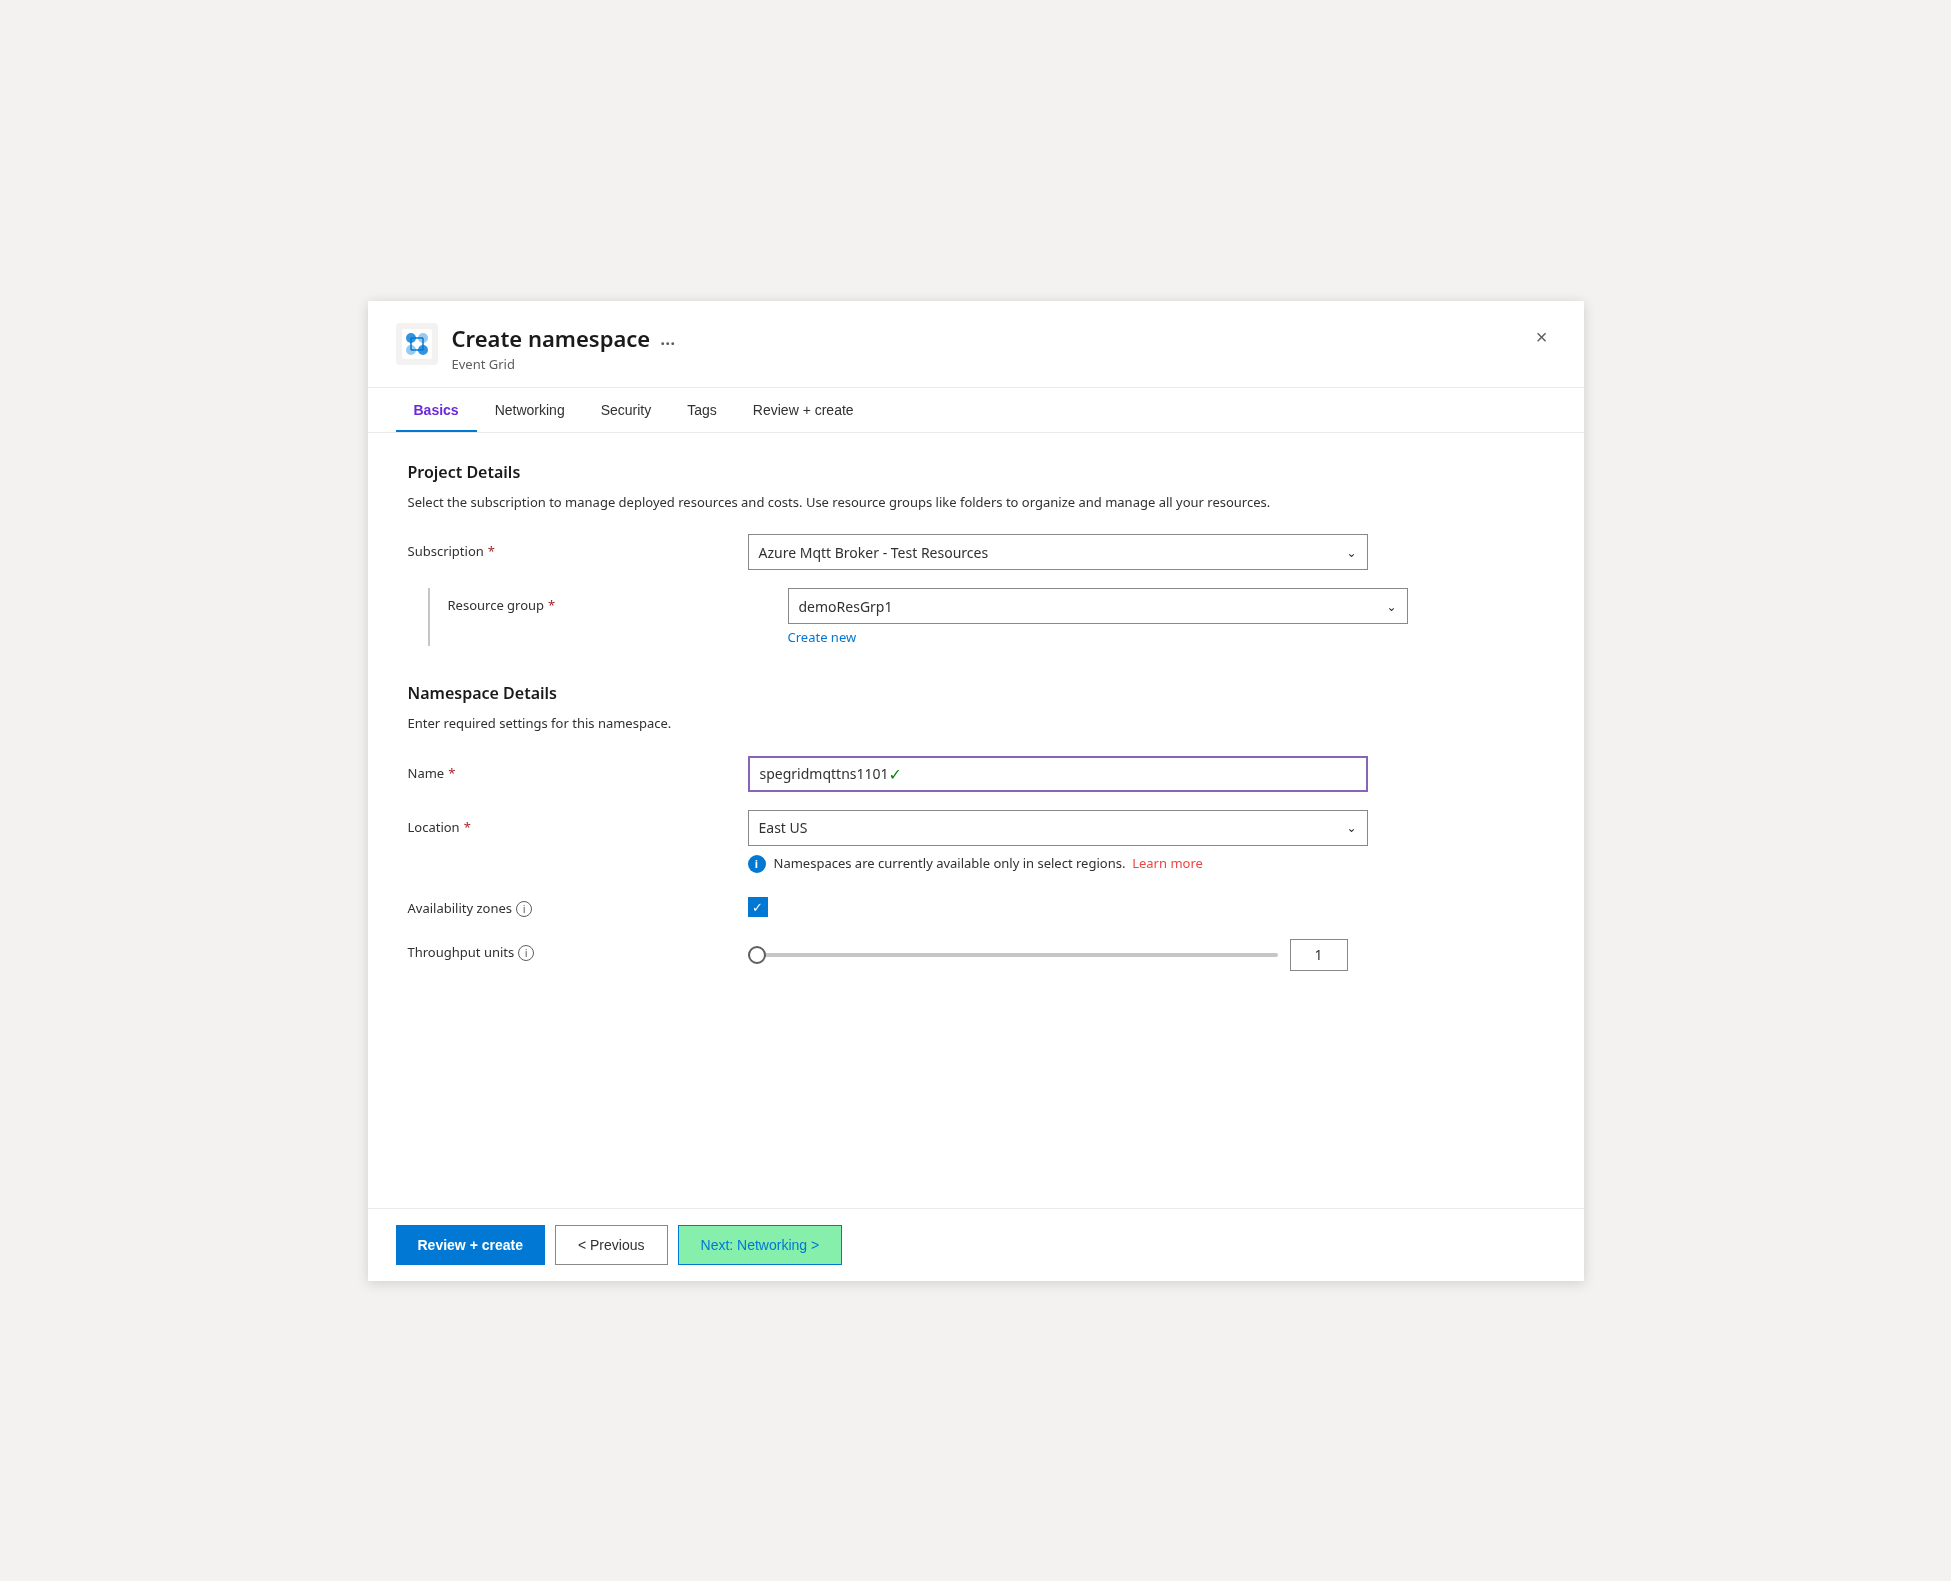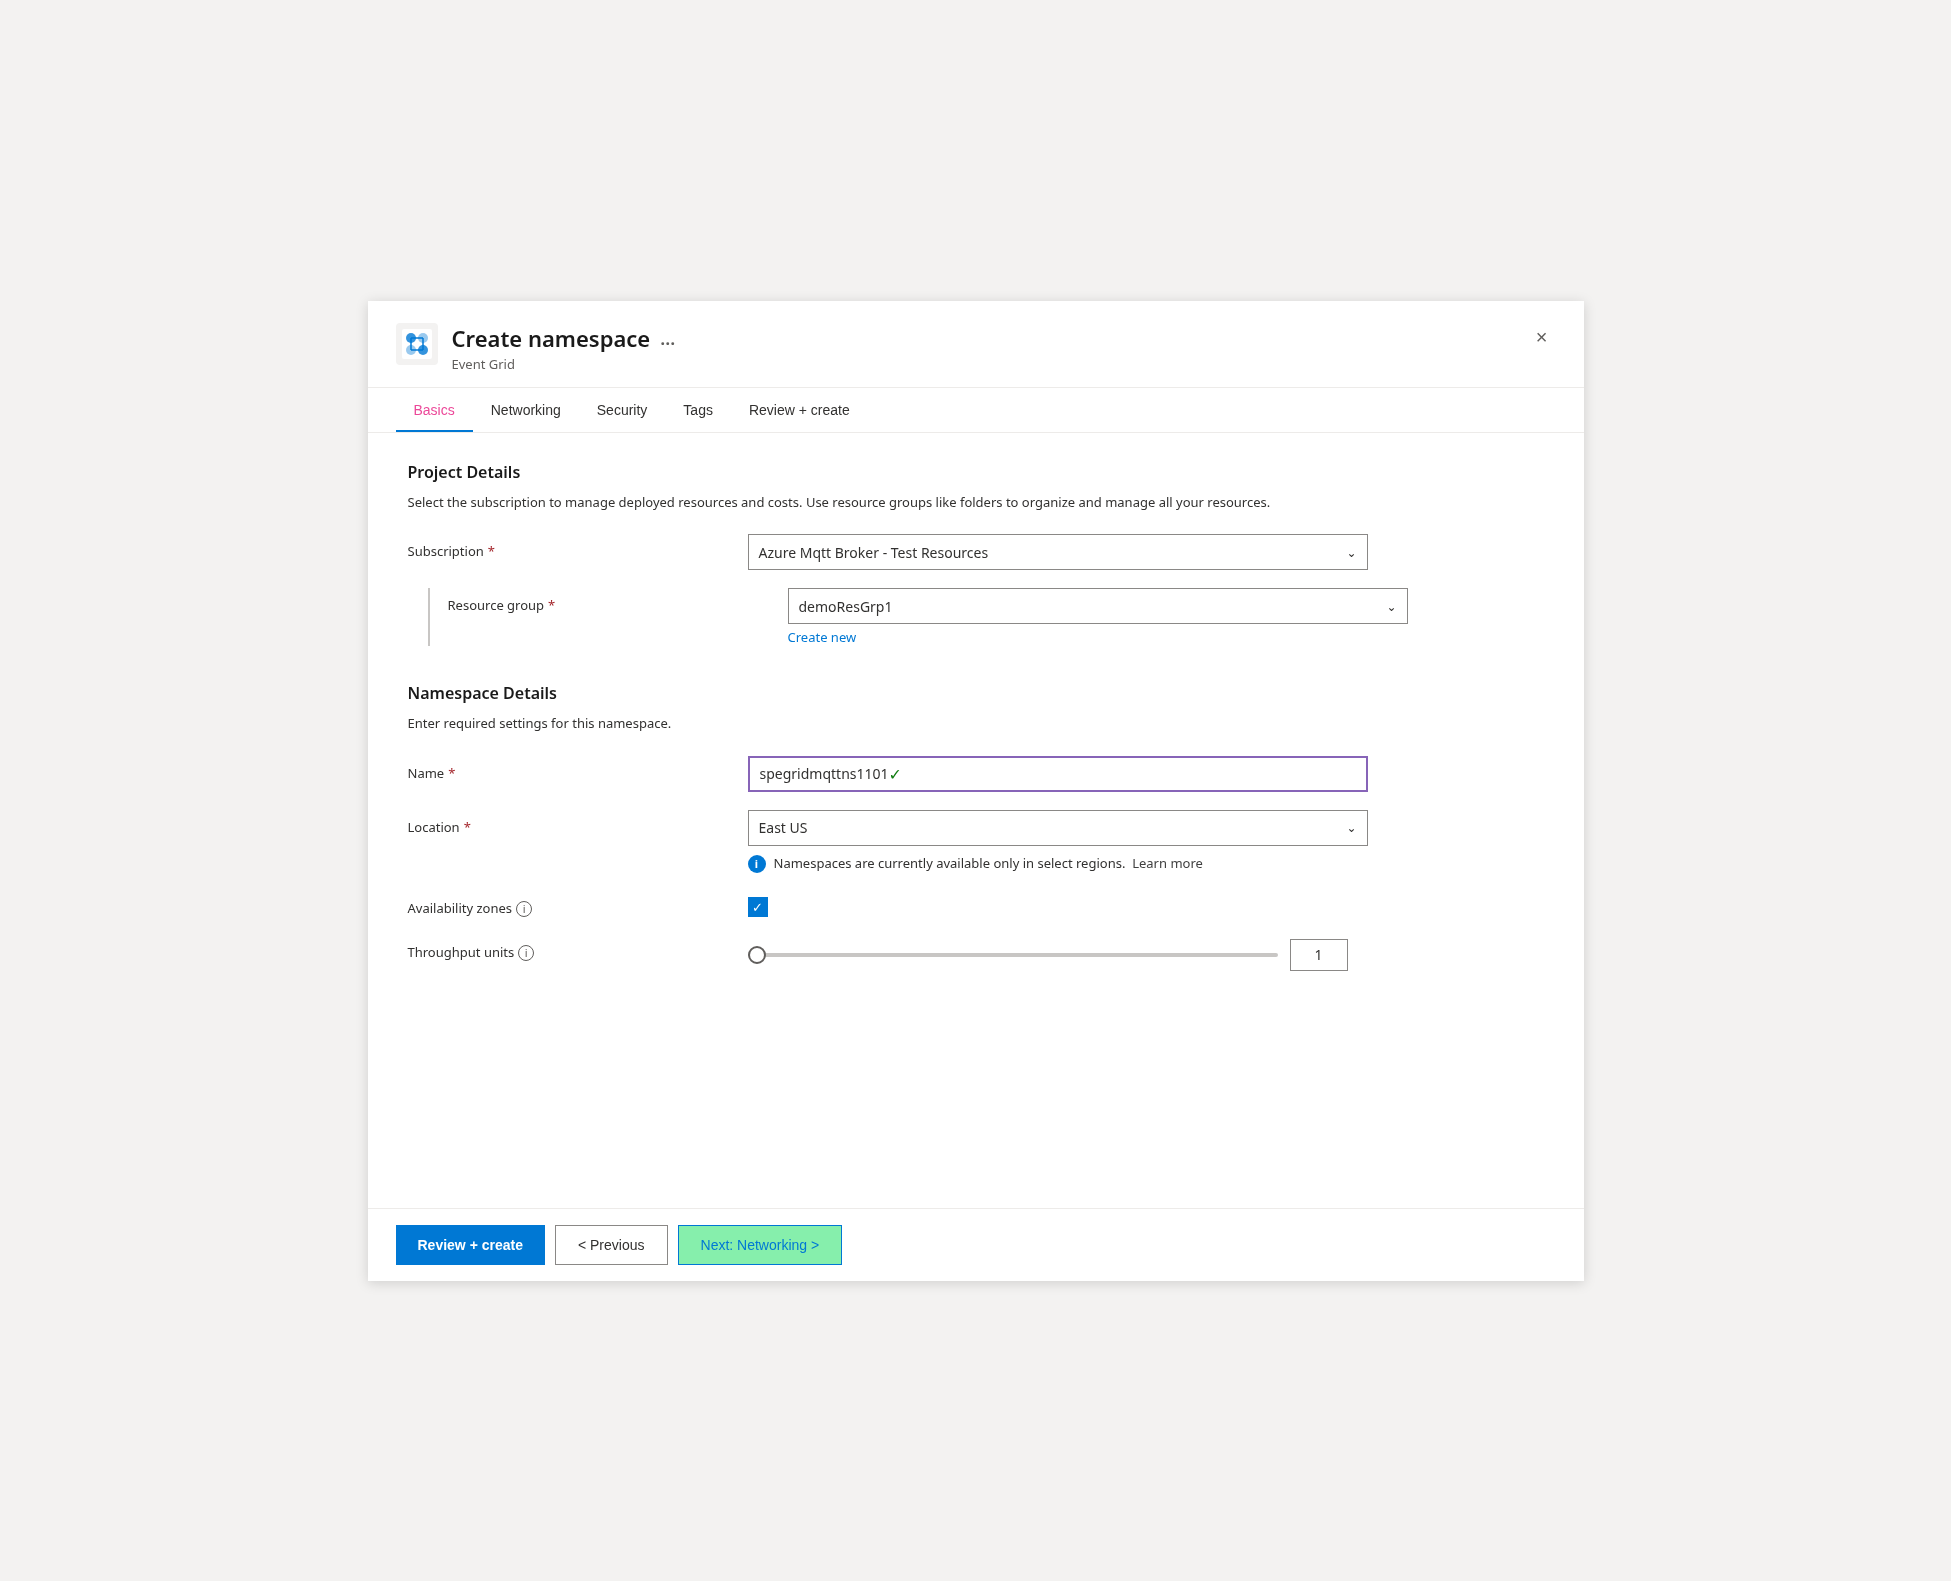--- a/index.html
+++ b/index.html
@@ -76,22 +76,22 @@
       padding: 14px 18px;
       font-size: 14px;
       color: #323130;
       cursor: pointer;
       position: relative;
       white-space: nowrap;
       border: none;
       background: none;
     }
     .tab.active {
-      font-weight: 400;
-      color: #ec4899;
+      font-weight: 700;
+      color: #6d28d9;
     }
     .tab.active::after {
       content: '';
       position: absolute;
       bottom: 0;
       left: 0;
       right: 0;
       height: 2px;
       background: #0078d4;
     }
@@ -237,21 +237,21 @@
       display: flex;
       align-items: center;
       justify-content: center;
       color: #fff;
       font-size: 11px;
       font-weight: 700;
       flex-shrink: 0;
       margin-top: 1px;
     }
     .learn-more {
-      color: #404040;
+      color: #ef4444;
       cursor: pointer;
       text-decoration: none;
     }
 
     .checkbox-wrap {
       display: flex;
       align-items: center;
       gap: 6px;
       padding-top: 6px;
     }

